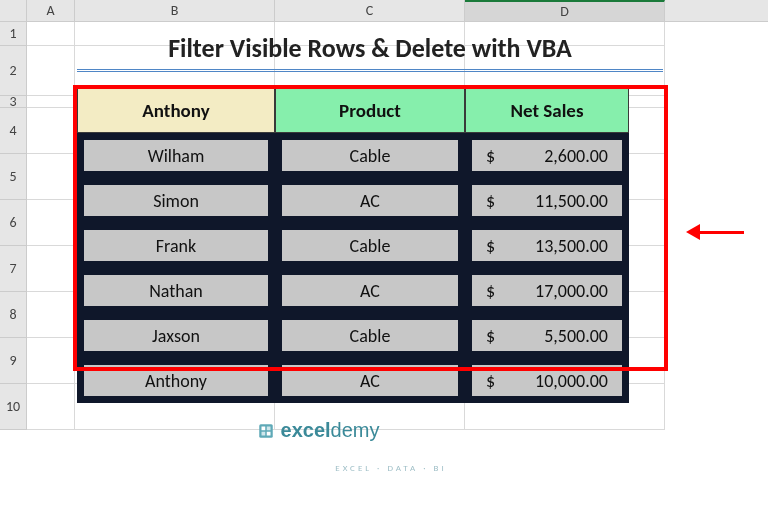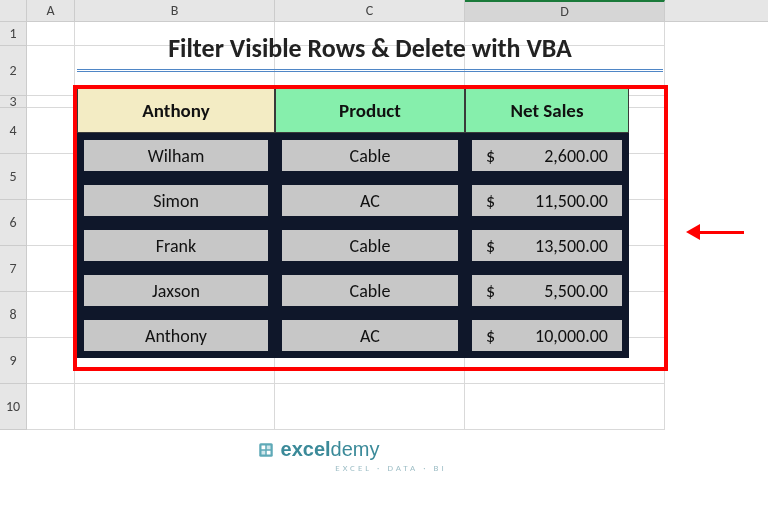--- a/index.html
+++ b/index.html
@@ -132,21 +132,21 @@
   }
   .arrow-head{
     width:0;height:0;
     border-top:8px solid transparent;
     border-bottom:8px solid transparent;
     border-right:14px solid #ff0000;
   }
   
   .brand{
     position:absolute;
-    left:0; width:636px; top:438px;
+    left:0; width:636px; top:419px;
     display:flex;align-items:center;justify-content:center;
     gap:6px;
     color:#5ea9b7;
     font-family:'Segoe UI',Arial,sans-serif;
   }
   .brand .logo{
     width:18px;height:18px; position:relative;
   }
   .brand .logo svg{display:block;}
   .brand .name{font-size:20px;color:#3b8a99;}
@@ -303,20 +303,34 @@
           </td>
       <td>
             <div class="td money ctD">
               <span class="sym">$</span>
               <span class="num">13,500.00</span>
             </div>
           </td>
     </tr>
     <tr>
       <td>
+            <div class="td ctB">Nathan</div>
+          </td>
+      <td>
+            <div class="td ctC">AC</div>
+          </td>
+      <td>
+            <div class="td money ctD">
+              <span class="sym">$</span>
+              <span class="num">17,000.00</span>
+            </div>
+          </td>
+    </tr>
+    <tr>
+      <td>
             <div class="td ctB">Jaxson</div>
           </td>
       <td>
             <div class="td ctC">Cable</div>
           </td>
       <td>
             <div class="td money ctD">
               <span class="sym">$</span>
               <span class="num">5,500.00</span>
             </div>

